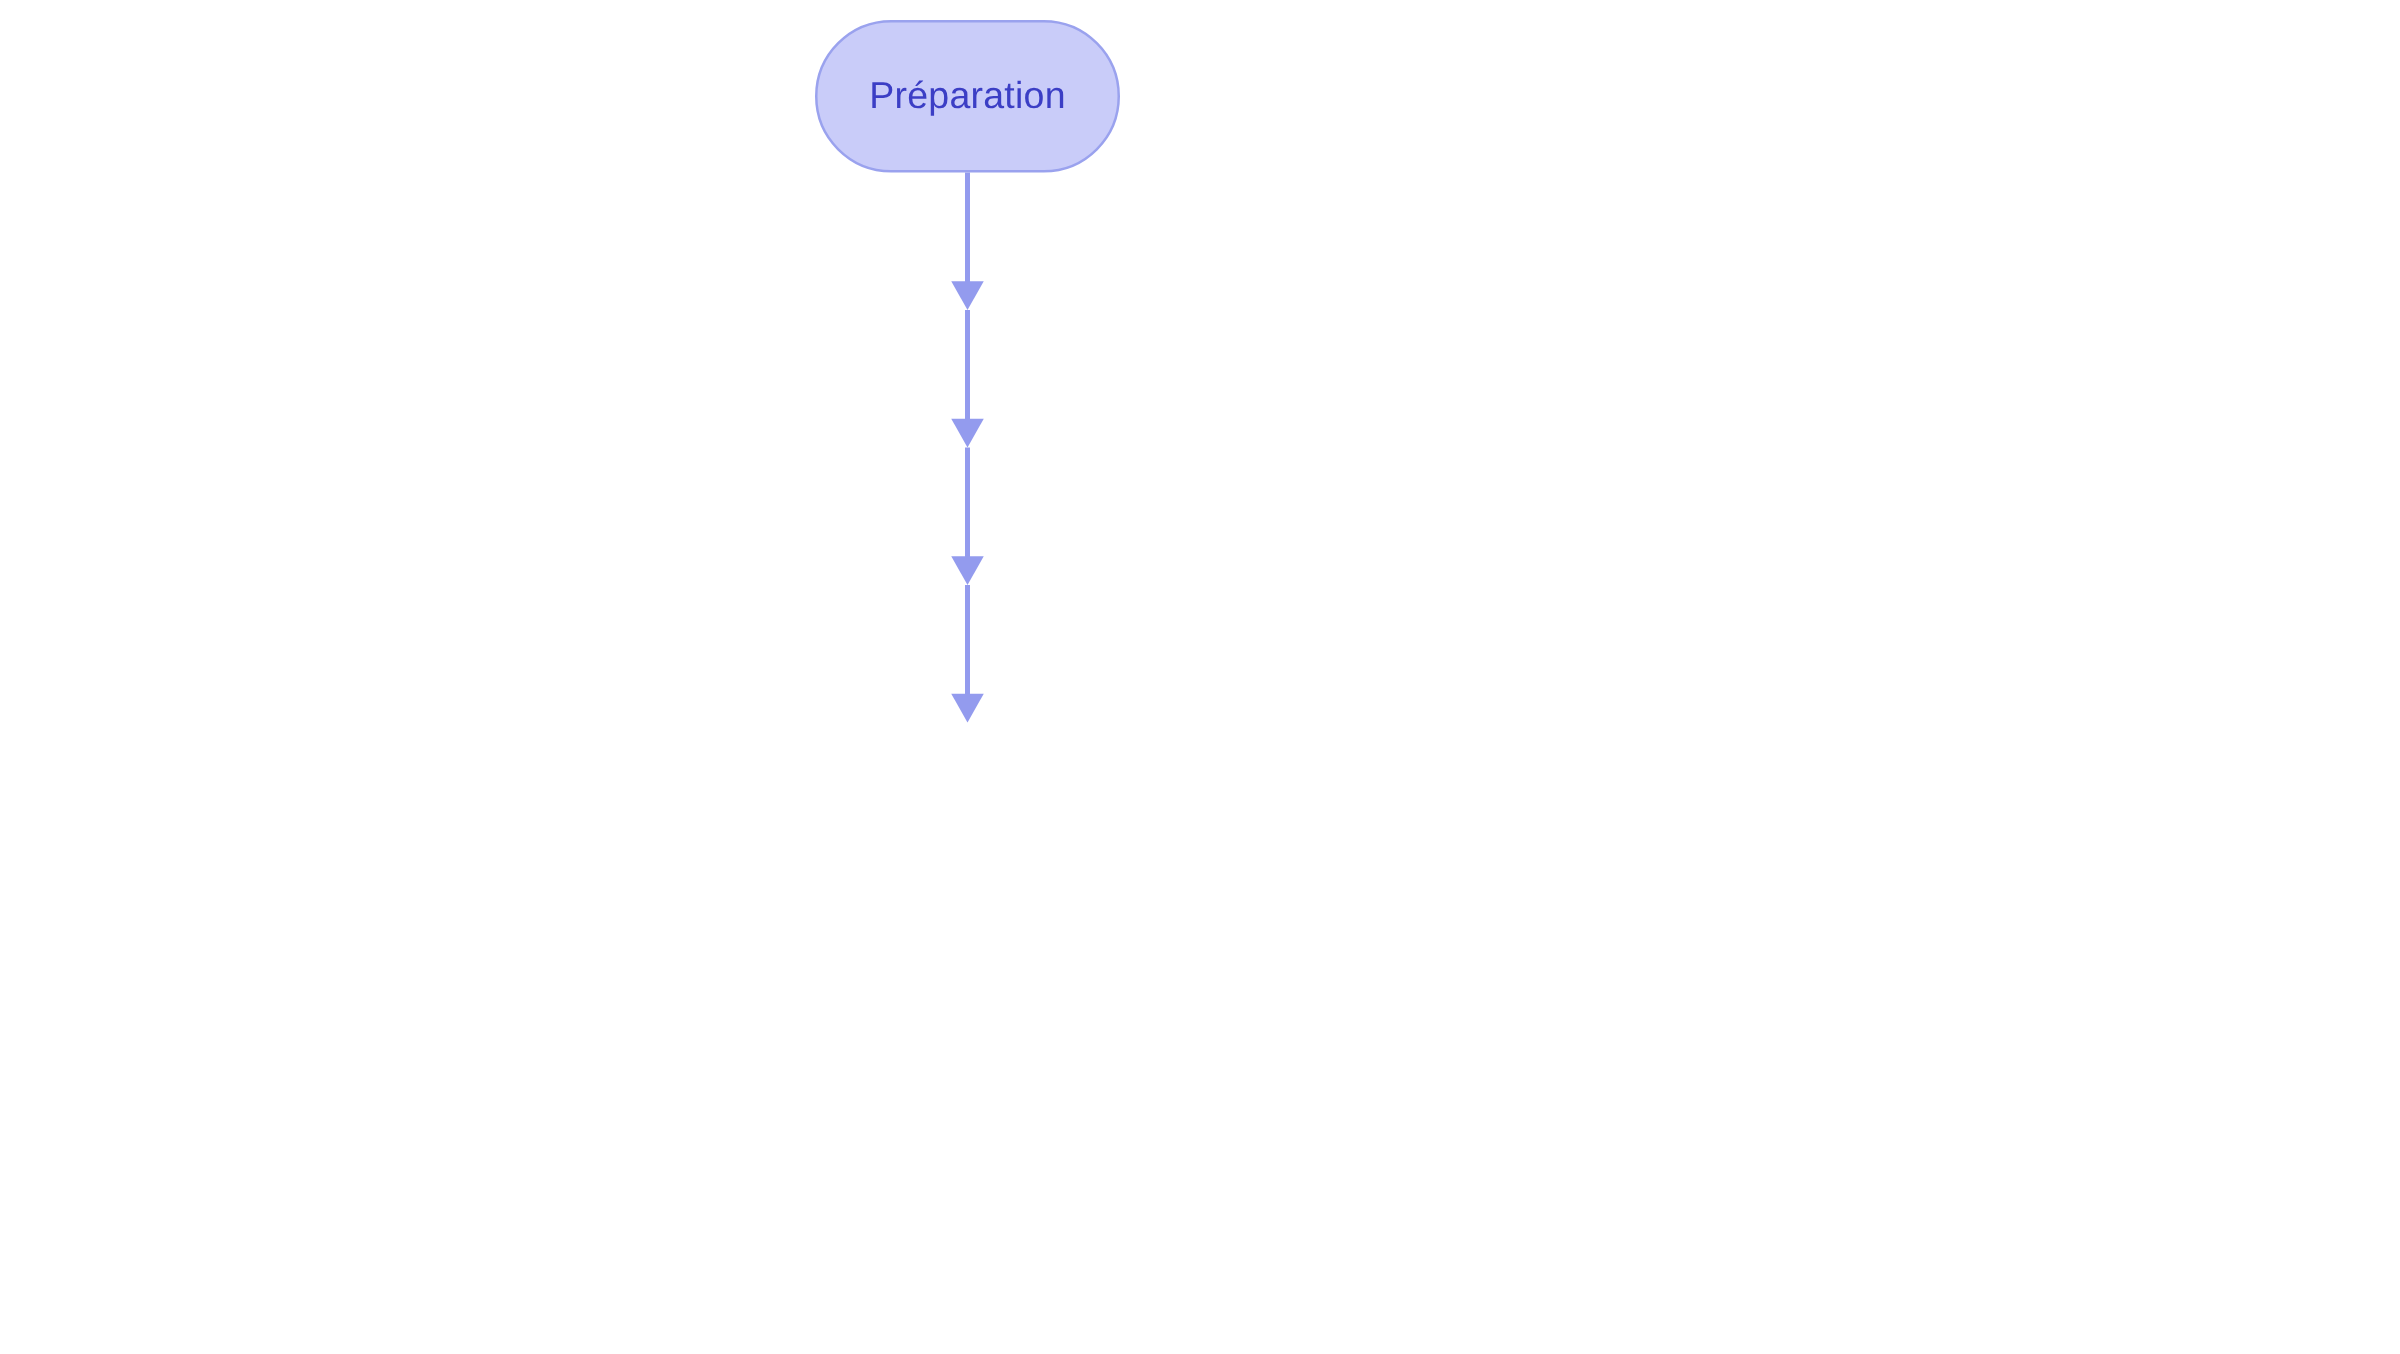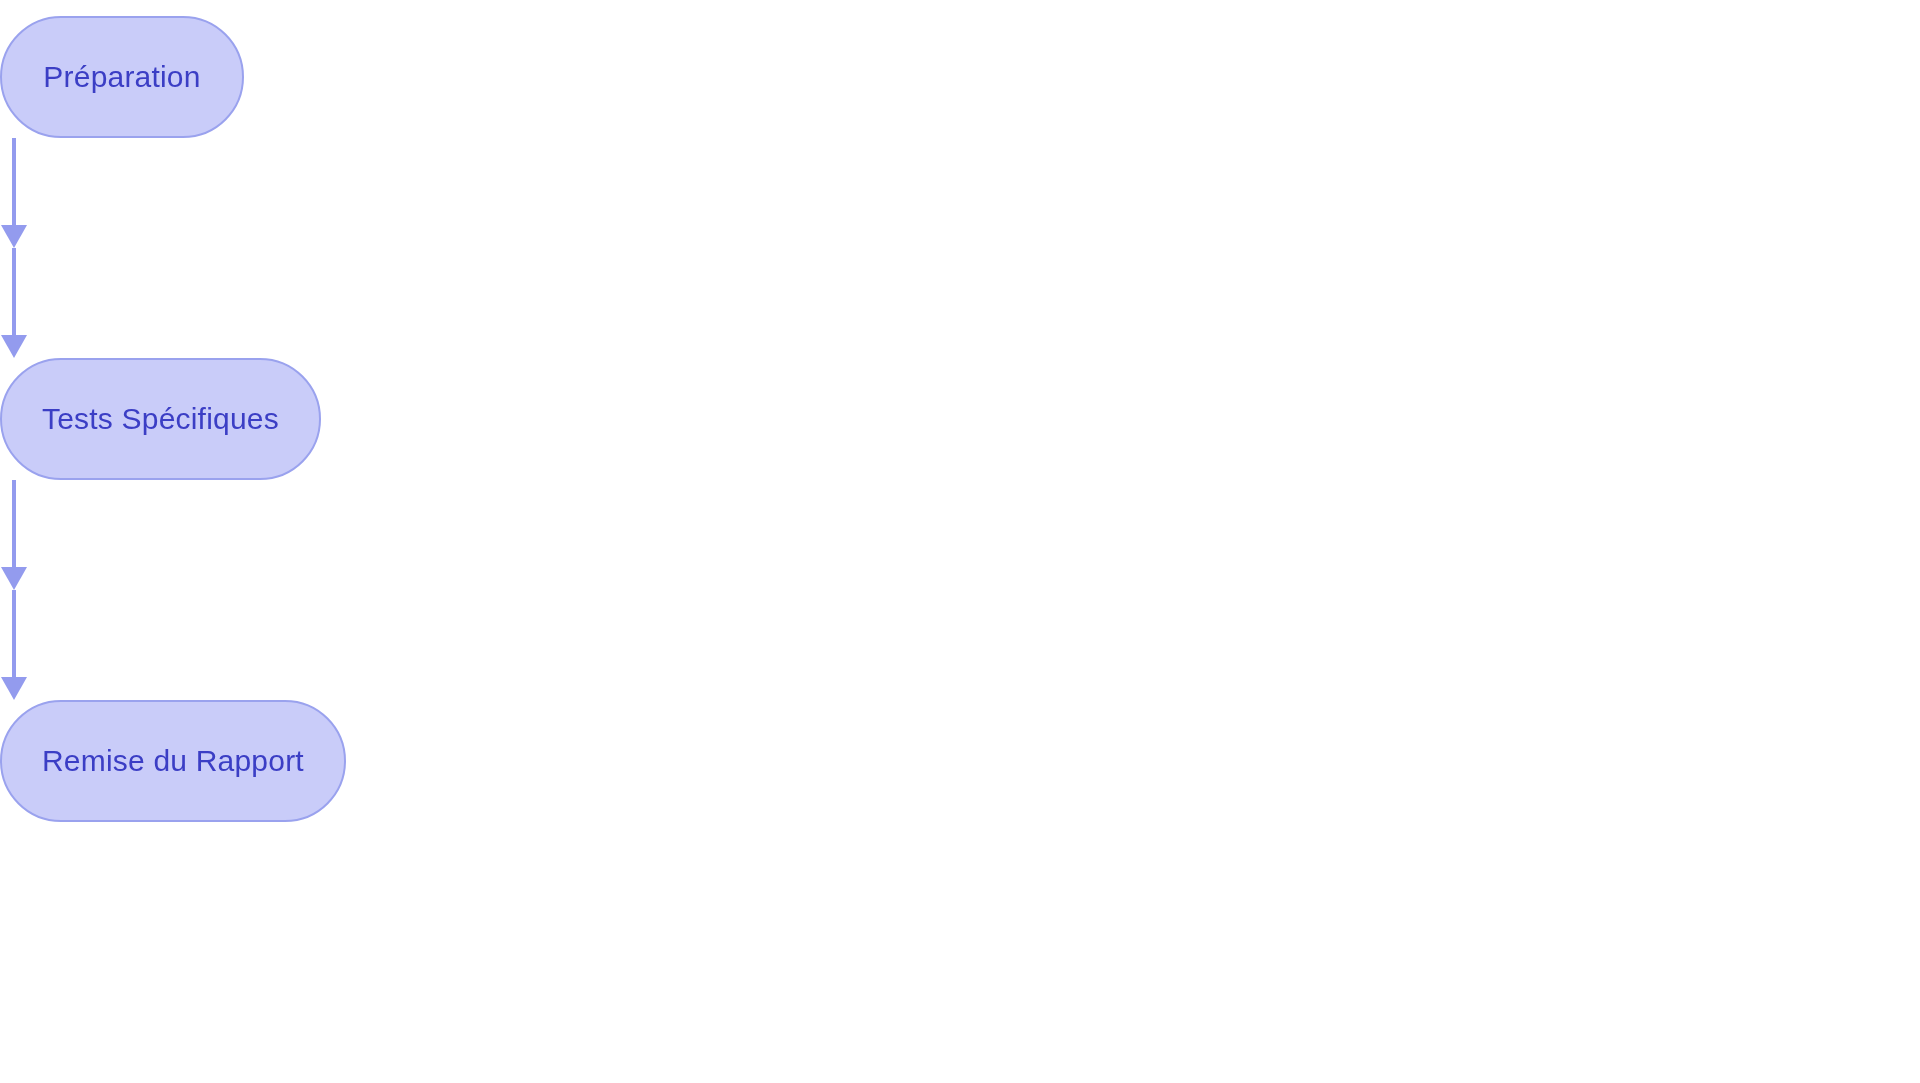--- a/index.html
+++ b/index.html
@@ -18,21 +18,21 @@
     font-family: "Liberation Sans", "DejaVu Sans", sans-serif;
   }
   .flowchart {
     position: absolute;
     left: 0;
     top: 0;
     width: 1548px;
     height: 1083px;
     display: flex;
     flex-direction: column;
-    align-items: flex-start;
+    align-items: center;
     padding-top: 16px;
   }
   .flow-node {
     height: 122px;
     min-width: 244px;
     padding: 0 40px;
     border-radius: 61px;
     background: var(--node-fill);
     border: 2px solid var(--node-border);
     display: flex;
@@ -88,32 +88,26 @@
     <span class="arrow-line"></span>
     <span class="arrow-head"></span>
   </div>
 
 
   <div class="flow-connector">
     <span class="arrow-line"></span>
     <span class="arrow-head"></span>
   </div>
 
-  <div class="flow-node">
-    <span class="flow-node-label">Tests Spécifiques</span>
-  </div>
 
   <div class="flow-connector">
     <span class="arrow-line"></span>
     <span class="arrow-head"></span>
   </div>
 
 
   <div class="flow-connector">
     <span class="arrow-line"></span>
     <span class="arrow-head"></span>
   </div>
 
-  <div class="flow-node">
-    <span class="flow-node-label">Remise du Rapport</span>
-  </div>
 
 </div>
 
 </body></html>

